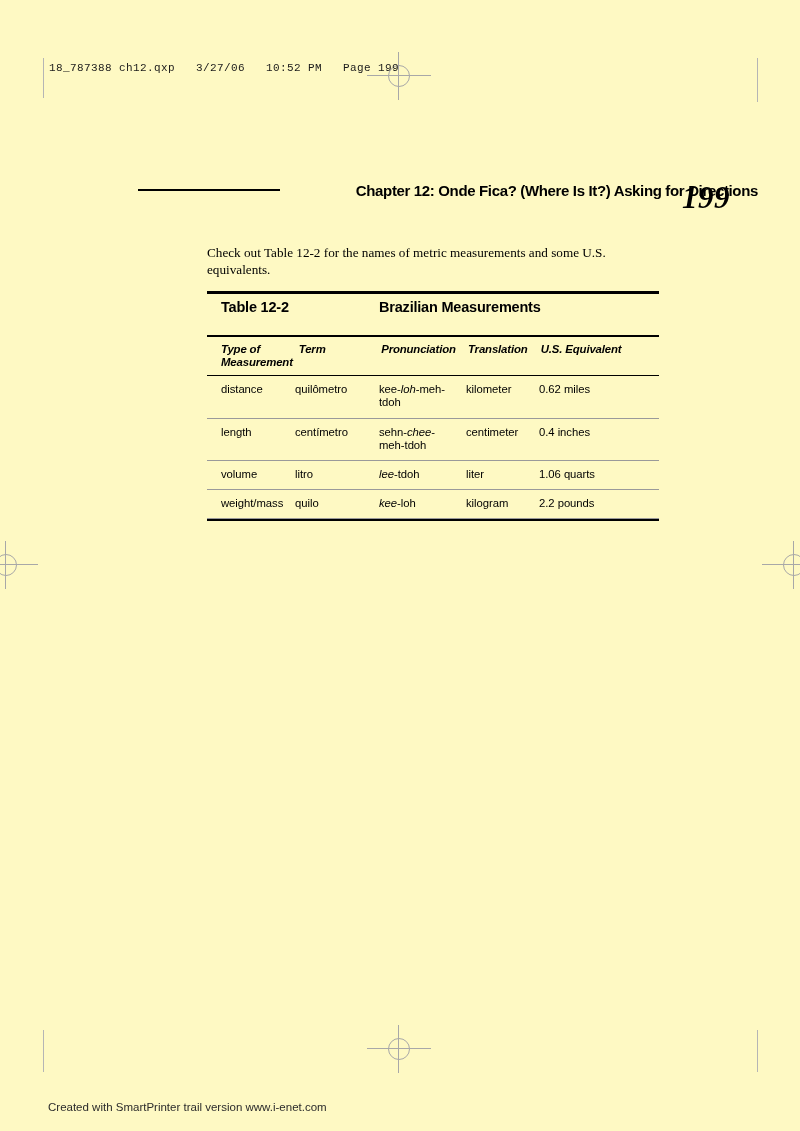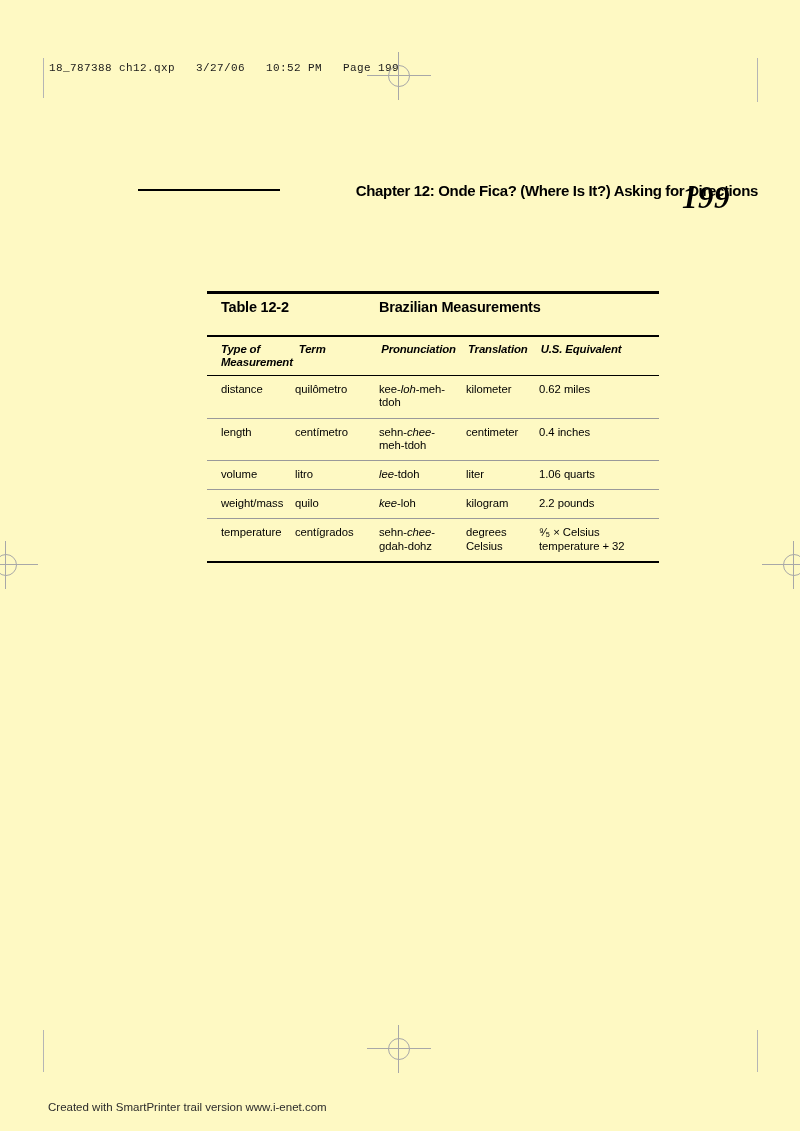--- a/index.html
+++ b/index.html
@@ -242,20 +242,21 @@
   </div>
 
   <div class="slug">18_787388 ch12.qxp   3/27/06   10:52 PM   Page 199</div>
 
   <div class="running-head">
     <div class="rh-rule"></div>
     <div class="rh-title">Chapter 12: Onde Fica? (Where Is It?) Asking for Directions</div>
   </div>
   <div class="folio">199</div>
 
+  <p class="intro">Check out Table 12-2 for the names of metric measurements and some U.S. equivalents.</p>
 
   <div class="tbl-wrap">
     <div class="rule-thick"></div>
     <table class="tbl">
       <colgroup>
         <col class="c1">
           <col class="c2">
           <col class="c3">
           <col class="c4">
           <col class="c5">
@@ -338,27 +339,20 @@
             <td>quilo</td>
             <td><em>kee</em>-loh</td>
             <td>kilogram</td>
             <td class="frac">2.2 pounds</td>
           </tr>
           <tr>
             <td colspan="5" style="padding: 0px;">
               <div class="sep-hair"></div>
             </td>
           </tr>
-          <tr class="body-row">
-            <td>temperature</td>
-            <td>centígrados</td>
-            <td>sehn-<em>chee</em>-gdah-dohz</td>
-            <td>degrees Celsius</td>
-            <td class="frac">⁹⁄₅ × Celsius temperature + 32</td>
-          </tr>
         </tbody>
     </table>
     <div class="rule-med"></div>
   </div>
 
   <div class="smartprinter">Created with SmartPrinter trail version www.i-enet.com</div>
   <div class="watermark">pt.tingroom.com</div>
 
 </div>
 

